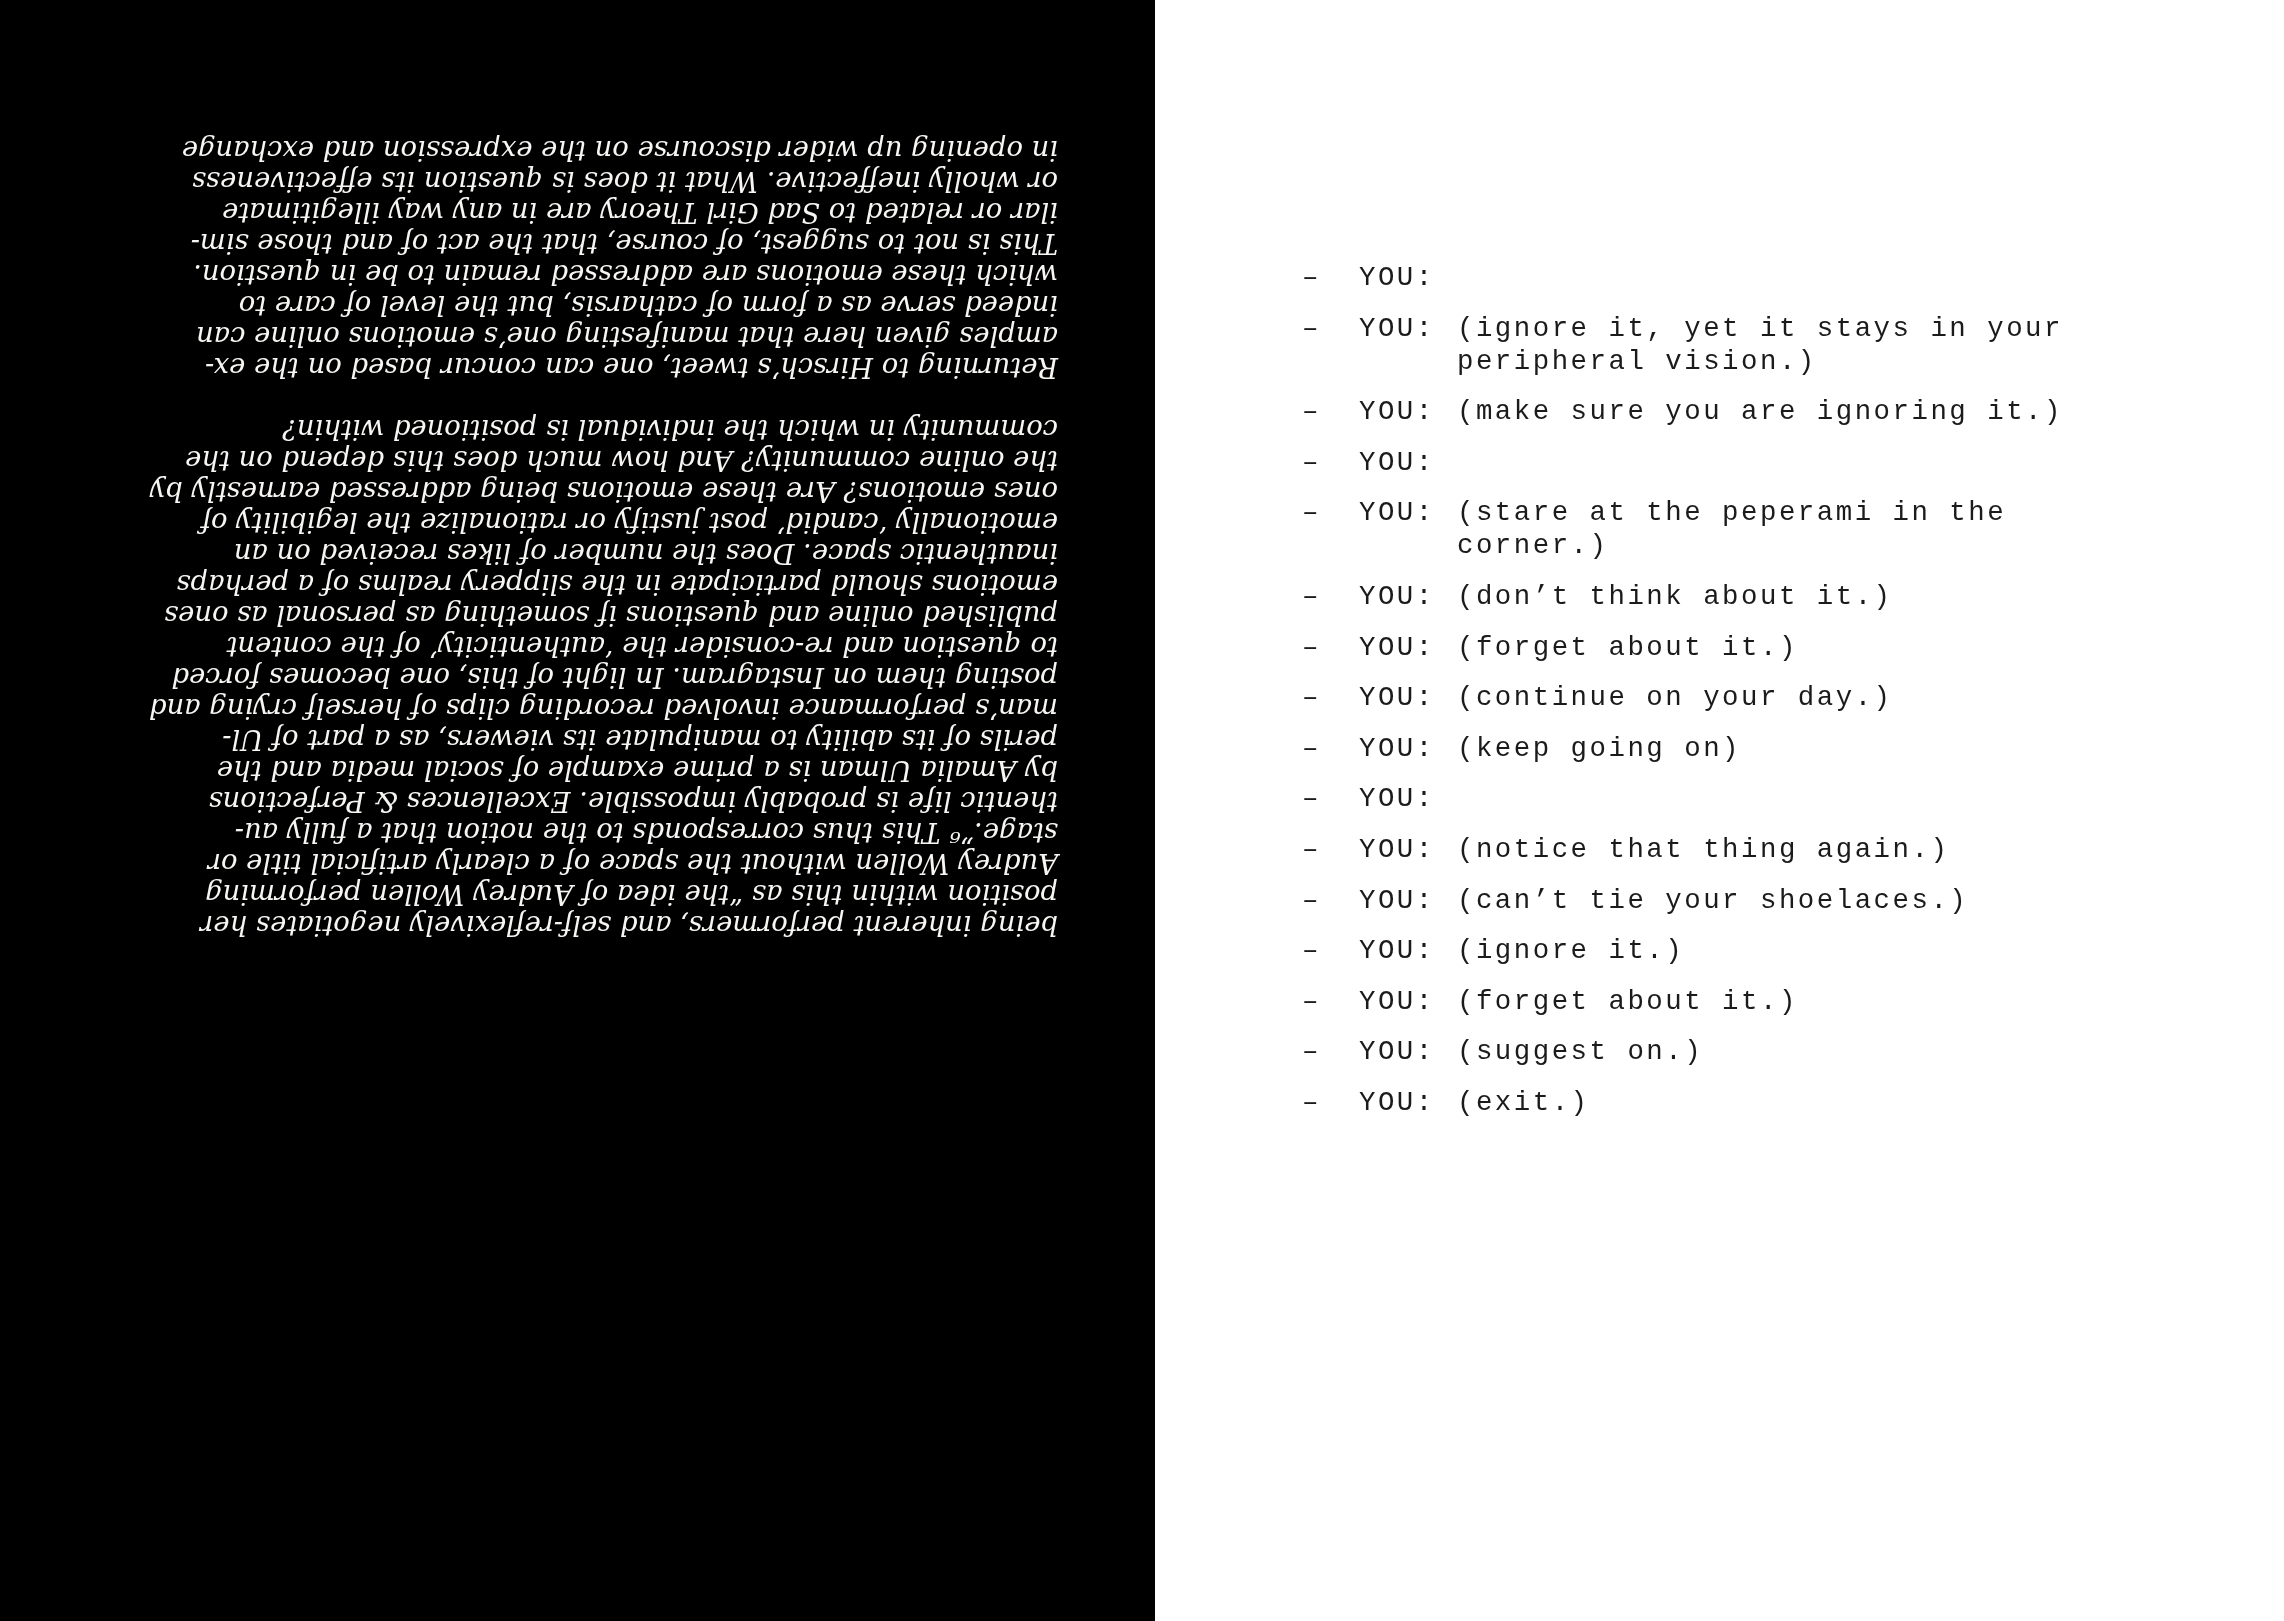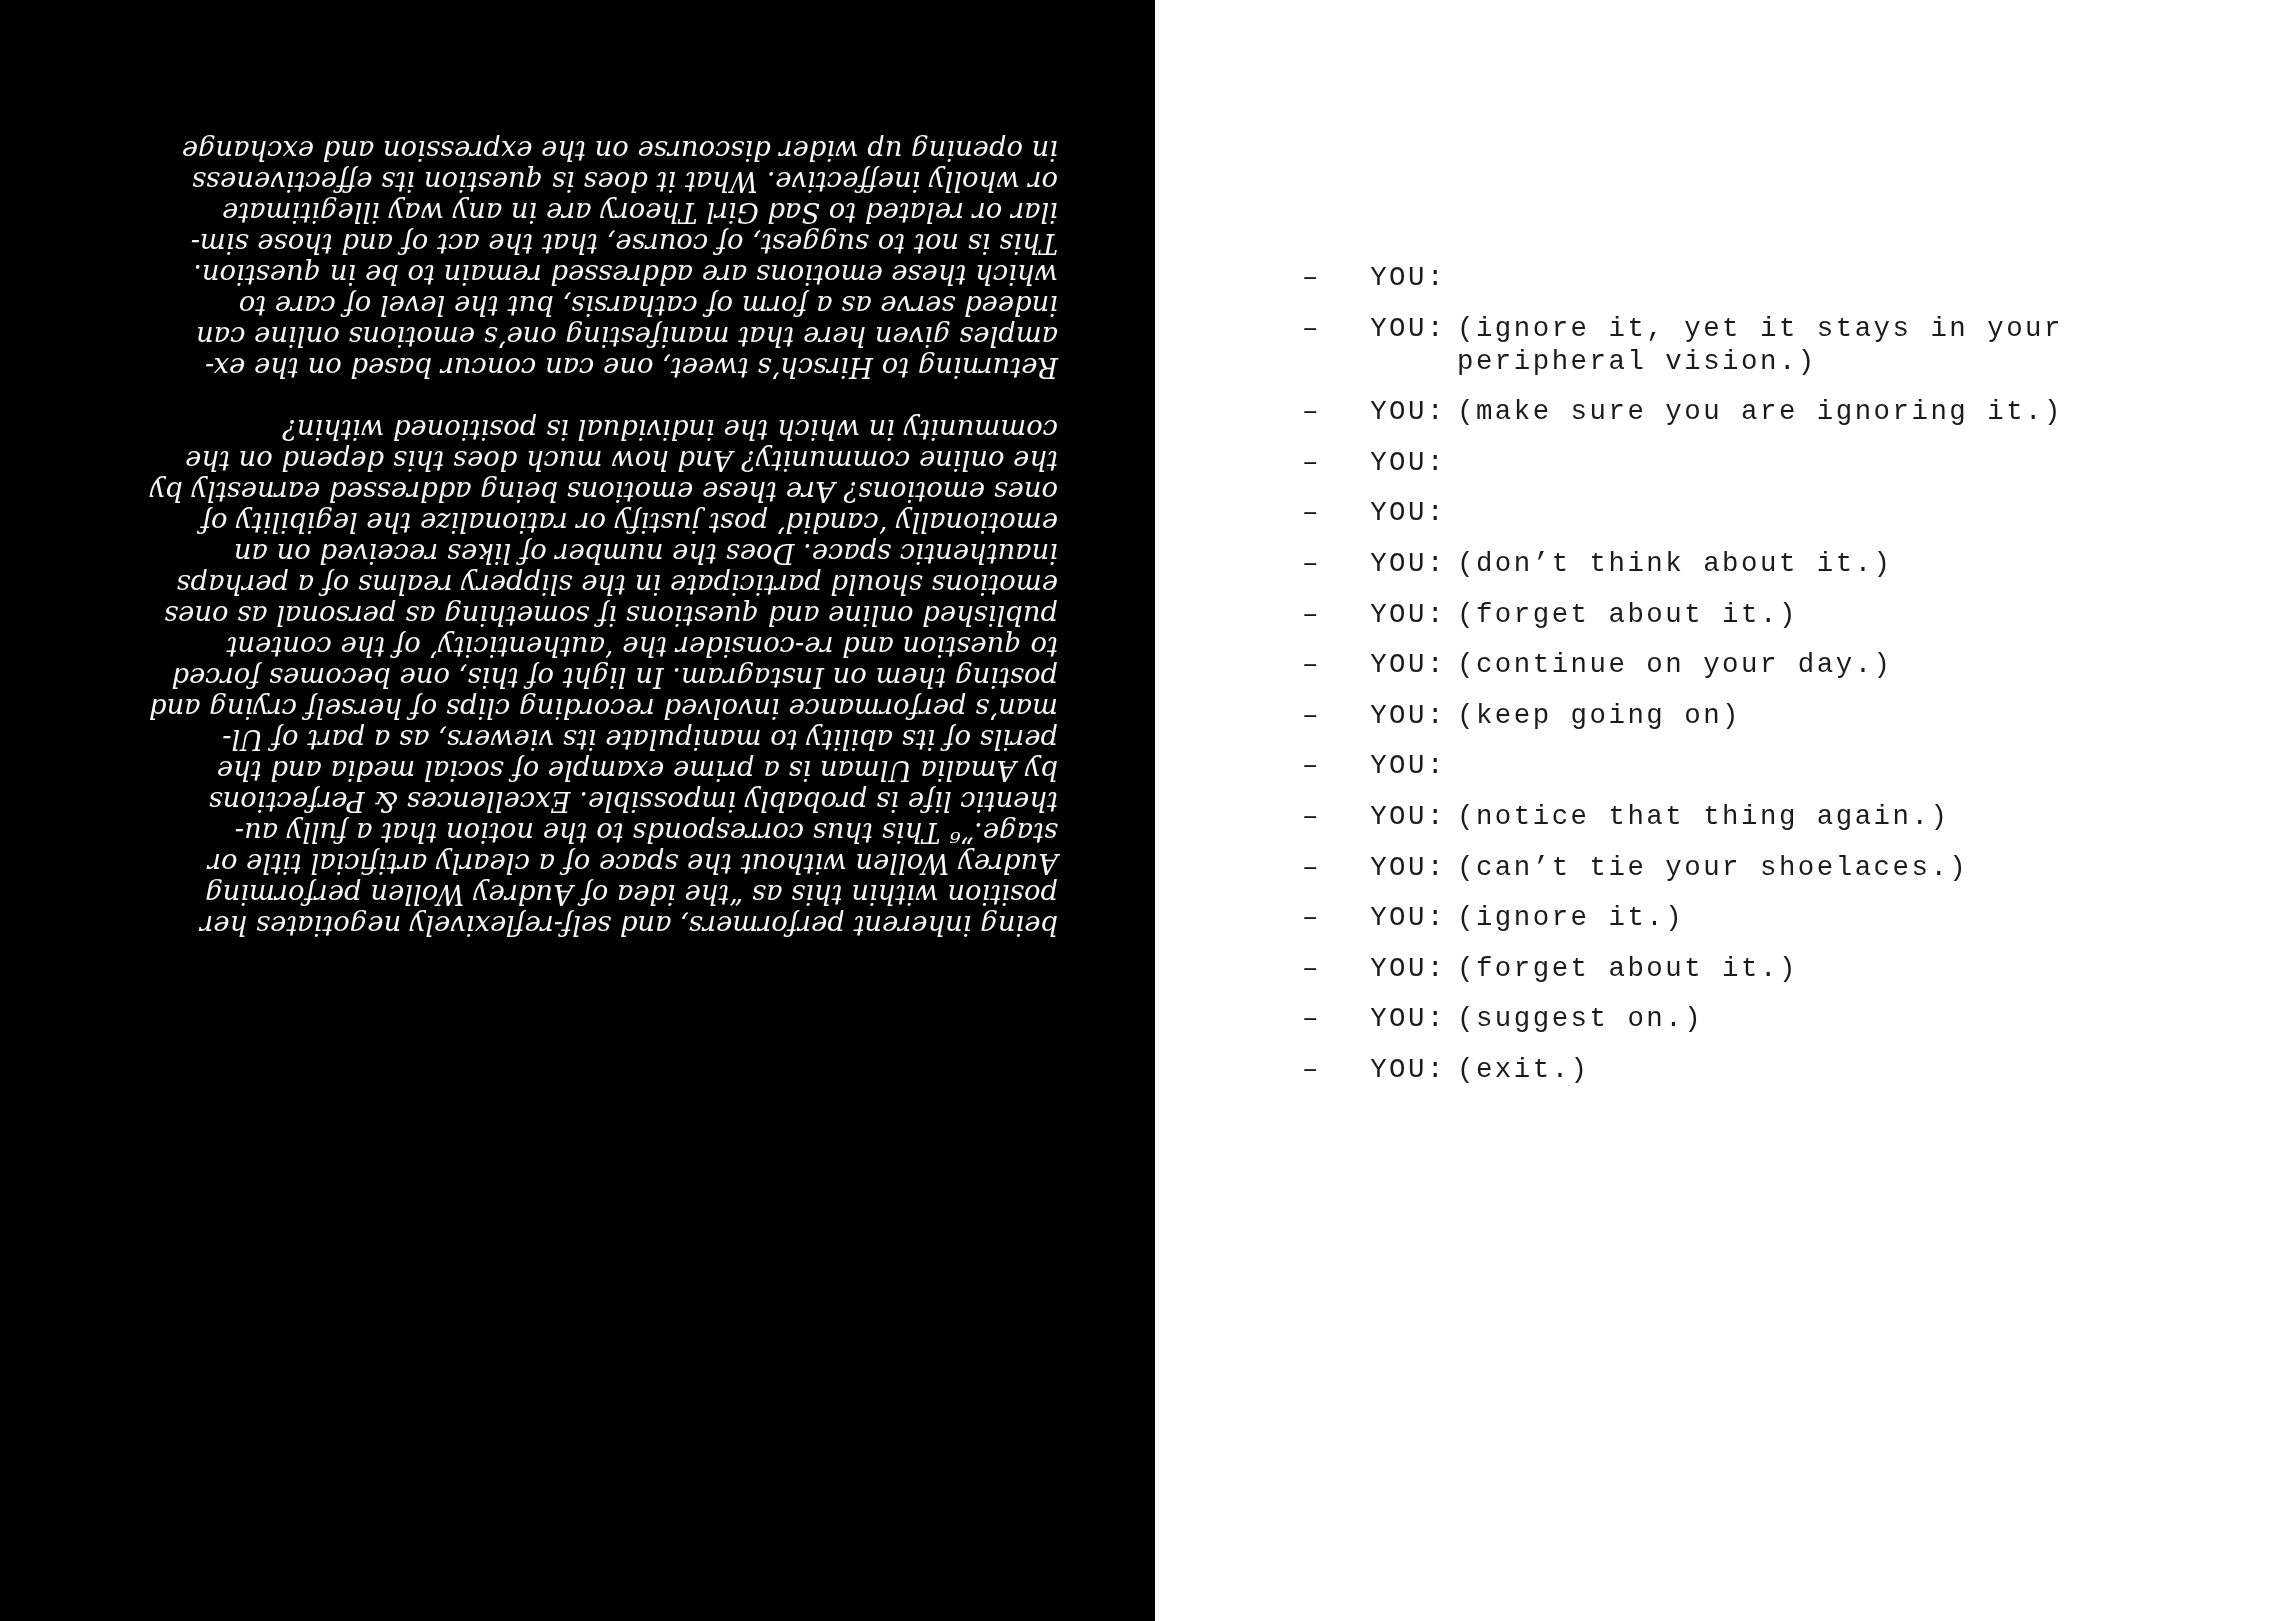--- a/index.html
+++ b/index.html
@@ -35,21 +35,21 @@
   .dialogue-list {
     position:absolute; left:147px; top:261px;
     color:#1b1b1b;
     font-family:"Liberation Mono","DejaVu Sans Mono",monospace;
     font-size:27.4px;
     line-height:33px;
     letter-spacing:2.5px;
   }
   .entry { display:flex; align-items:flex-start; margin-bottom:17.6px; }
   .dash    { flex:0 0 57px; }
-  .speaker { flex:0 0 98px;text-align:center; }
+  .speaker { flex:0 0 98px; }
   .content { max-width:652px; }
 </style>
 </head>
 <body>
 
 <div class="spread">
 
   <div class="page-left">
     <div class="flip-block">
       <div class="para">
@@ -131,20 +131,21 @@
         </div>
 
         <div class="entry">
           <span class="dash">–</span>
           <span class="speaker">YOU:</span>
         </div>
 
         <div class="entry">
           <span class="dash">–</span>
           <span class="speaker">YOU:</span>
+          <span class="content">(stare at the peperami in the corner.)</span>
         </div>
 
         <div class="entry">
           <span class="dash">–</span>
           <span class="speaker">YOU:</span>
           <span class="content">(don’t think about it.)</span>
         </div>
 
         <div class="entry">
           <span class="dash">–</span>

